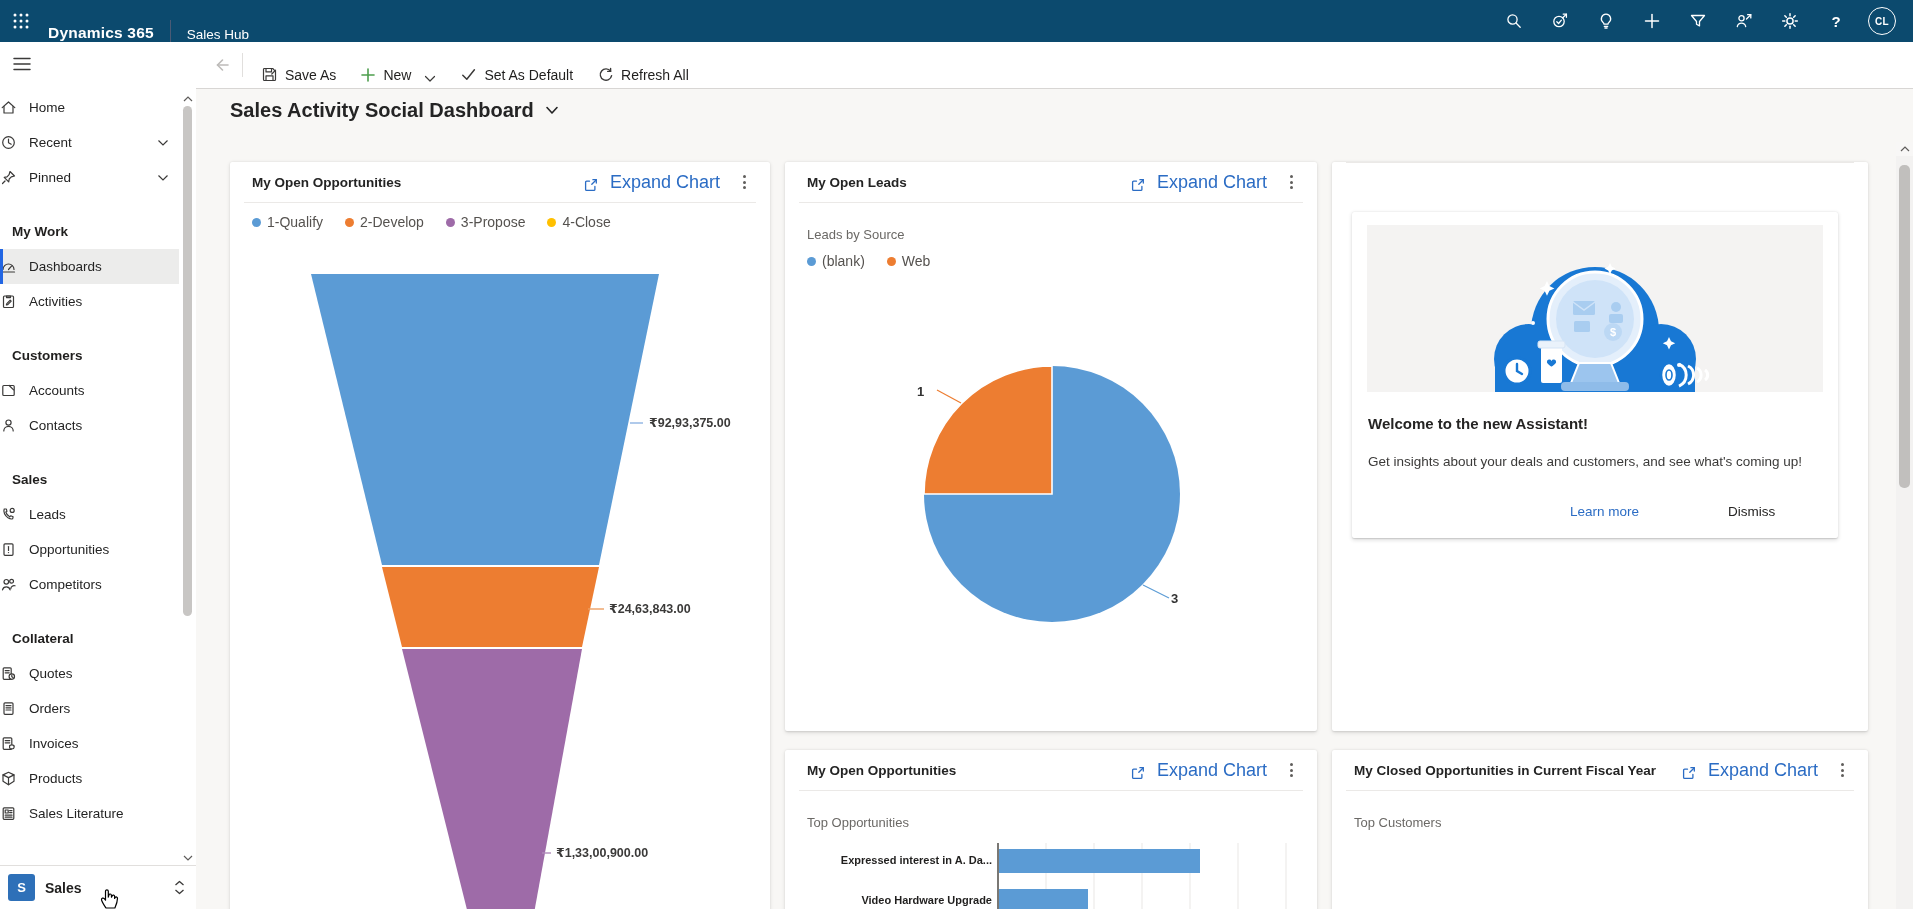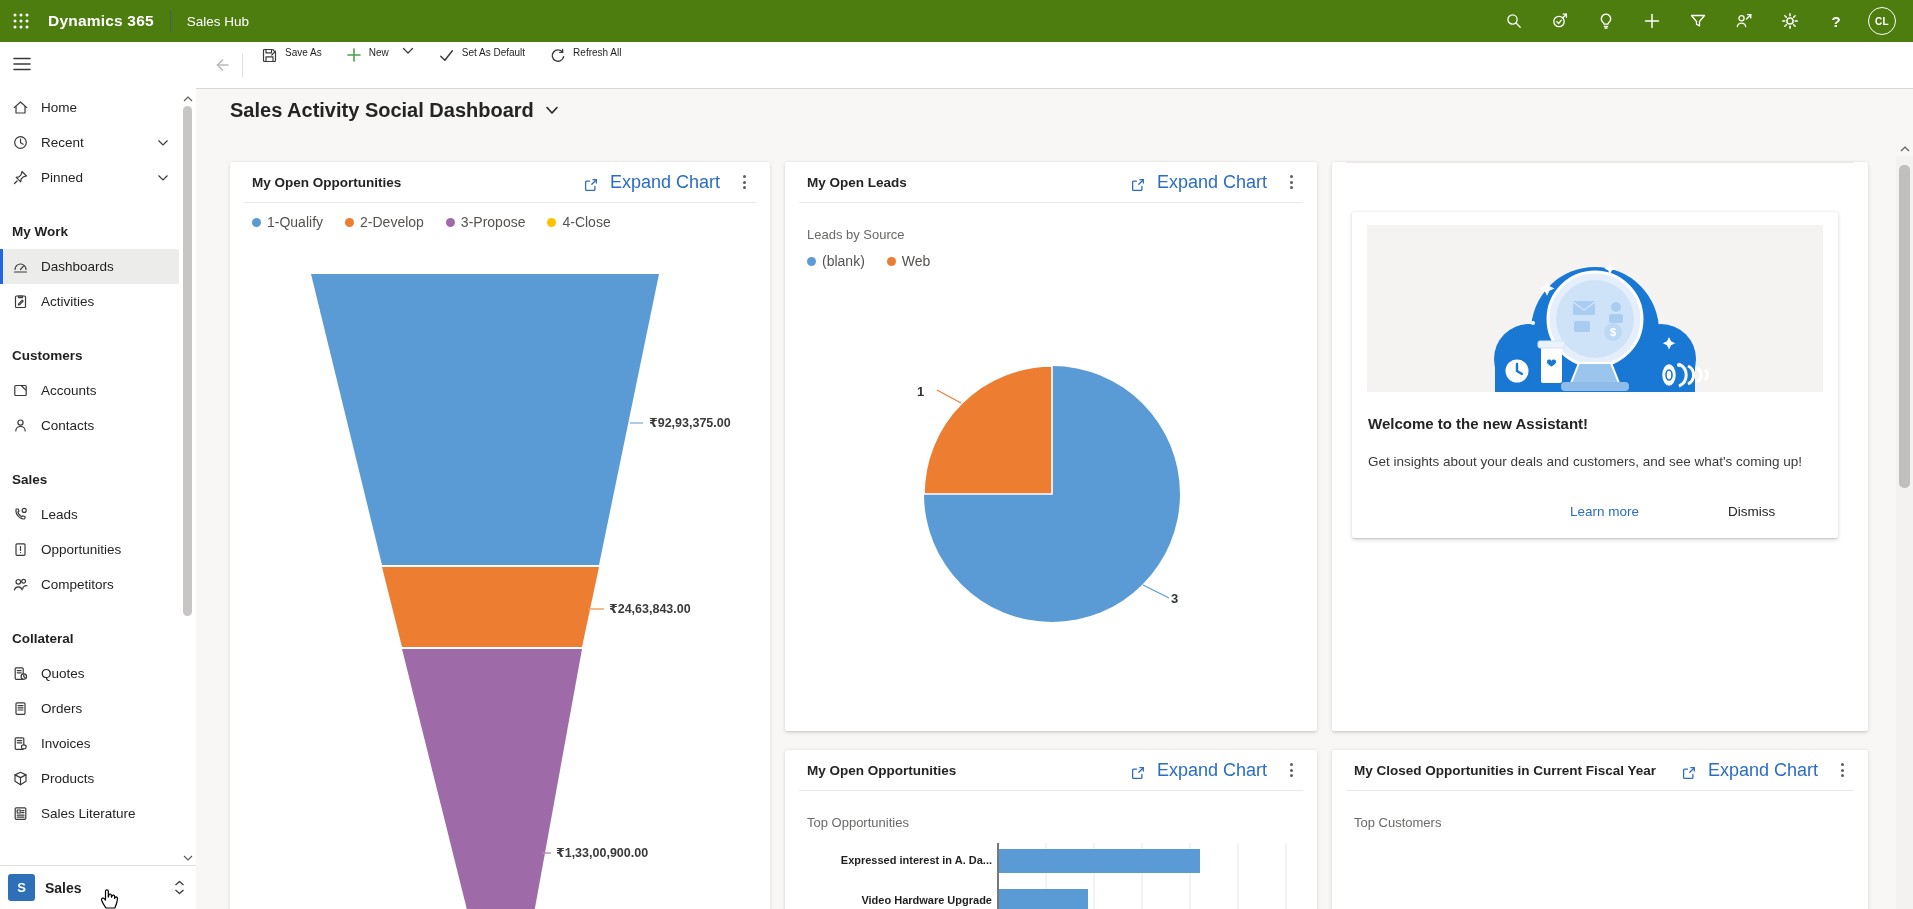--- a/index.html
+++ b/index.html
@@ -1,44 +1,44 @@
 <!DOCTYPE html>
 <html><head>
 <meta charset="utf-8">
 <style>
   * { margin:0; padding:0; box-sizing:border-box; }
   html,body { width:1913px; height:909px; overflow:hidden; }
   body { font-family:"Liberation Sans","DejaVu Sans",sans-serif; background:#f8f7f5; cursor:default; }
   #app { position:relative; width:1913px; height:909px; overflow:hidden; }
 
   
-  #topbar { position:absolute; left:0; top:0; width:1913px; height:42px; background:#4d7c0f; color:#fff; display:flex; align-items:center; }
+  #topbar { position:absolute; left:0; top:0; width:1913px; height:42px; background:#0c4a6e; color:#fff; display:flex; align-items:flex-end; }
   .waffle { width:42px; height:42px; display:flex; align-items:center; justify-content:center; cursor:pointer; }
   .brand { font-size:15.5px; font-weight:700; letter-spacing:.2px; margin-left:6px; white-space:nowrap; }
   .tb-divider { width:1px; height:22px; background:#4a5a75; margin:0 16px; }
   .tb-area { font-size:13.5px; white-space:nowrap; }
   #topbar-right { margin-left:auto; display:flex; align-items:center; padding-right:8px; }
   .tbtn { width:46px; height:42px; display:flex; align-items:center; justify-content:center; cursor:pointer; }
   .tic { stroke:#fff; fill:none; stroke-width:1.3; stroke-linecap:round; stroke-linejoin:round; }
   .help-glyph { font-size:15px; font-weight:700; color:#fff; }
   .avatar { width:28px; height:28px; border-radius:50%; border:1.5px solid #fff; display:flex; align-items:center; justify-content:center; font-size:10px; font-weight:700; letter-spacing:.3px; }
 
   
   #cmdbar { position:absolute; left:196px; top:42px; width:1717px; height:47px; background:#fff; border-bottom:1px solid #d8d6d4; display:flex; align-items:center; }
   .back-btn { width:40px; height:46px; display:flex; align-items:center; justify-content:center; margin-left:6px; }
   .cmd-sep { width:1px; height:24px; background:#e1dfdd; margin:0 6px 0 0; }
-  .cmd-btn { display:flex; align-items:flex-start; gap:7px; padding:0 12px; height:36px; font-size:10px; color:#201f1e; cursor:pointer; white-space:nowrap; }
+  .cmd-btn { display:flex; align-items:flex-end; gap:7px; padding:0 12px; height:36px; font-size:14px; color:#201f1e; cursor:pointer; white-space:nowrap; }
   .cmd-btn svg { flex:0 0 auto; }
   .cic { stroke:#3b3a39; fill:none; stroke-width:1.2; stroke-linecap:round; stroke-linejoin:round; }
 
   
   #sidebar { position:absolute; left:0; top:42px; width:196px; height:867px; background:#fff; }
   .hamburger { position:absolute; left:10px; top:10px; width:24px; height:24px; display:flex; align-items:center; justify-content:center; cursor:pointer; }
   #nav { position:absolute; left:0; top:48px; width:179px; }
-  .nav-item { height:35px; display:flex; align-items:center; gap:12px; padding:0 10px 0 12px; font-size:13.5px; color:#242424; cursor:pointer; position:relative; white-space:nowrap; }
+  .nav-item { height:35px; display:flex; align-items:center; gap:12px; padding:0 10px 0 0; font-size:13.5px; color:#242424; cursor:pointer; position:relative; white-space:nowrap; }
   .nav-item.selected { background:#ececeb; }
   .nav-item.selected::before { content:''; position:absolute; left:0; top:0; bottom:0; width:3px; background:#2266e3; }
   .nav-header { height:35px; margin-top:19px; display:flex; align-items:center; padding-left:12px; font-size:13.5px; font-weight:700; color:#201f1e; }
   .nav-chevron { margin-left:auto; }
   .ic { stroke:#3b3a39; fill:none; stroke-width:1.2; stroke-linecap:round; stroke-linejoin:round; }
 
   .side-scroll { position:absolute; left:179px; top:50px; width:17px; height:773px; background:#fff; }
   .scroll-arrow { position:absolute; left:0; width:17px; height:14px; display:flex; align-items:center; justify-content:center; cursor:pointer; }
   .side-thumb { position:absolute; left:4px; top:14px; width:9px; height:510px; background:#c8c6c4; border-radius:5px; cursor:pointer; }
 

